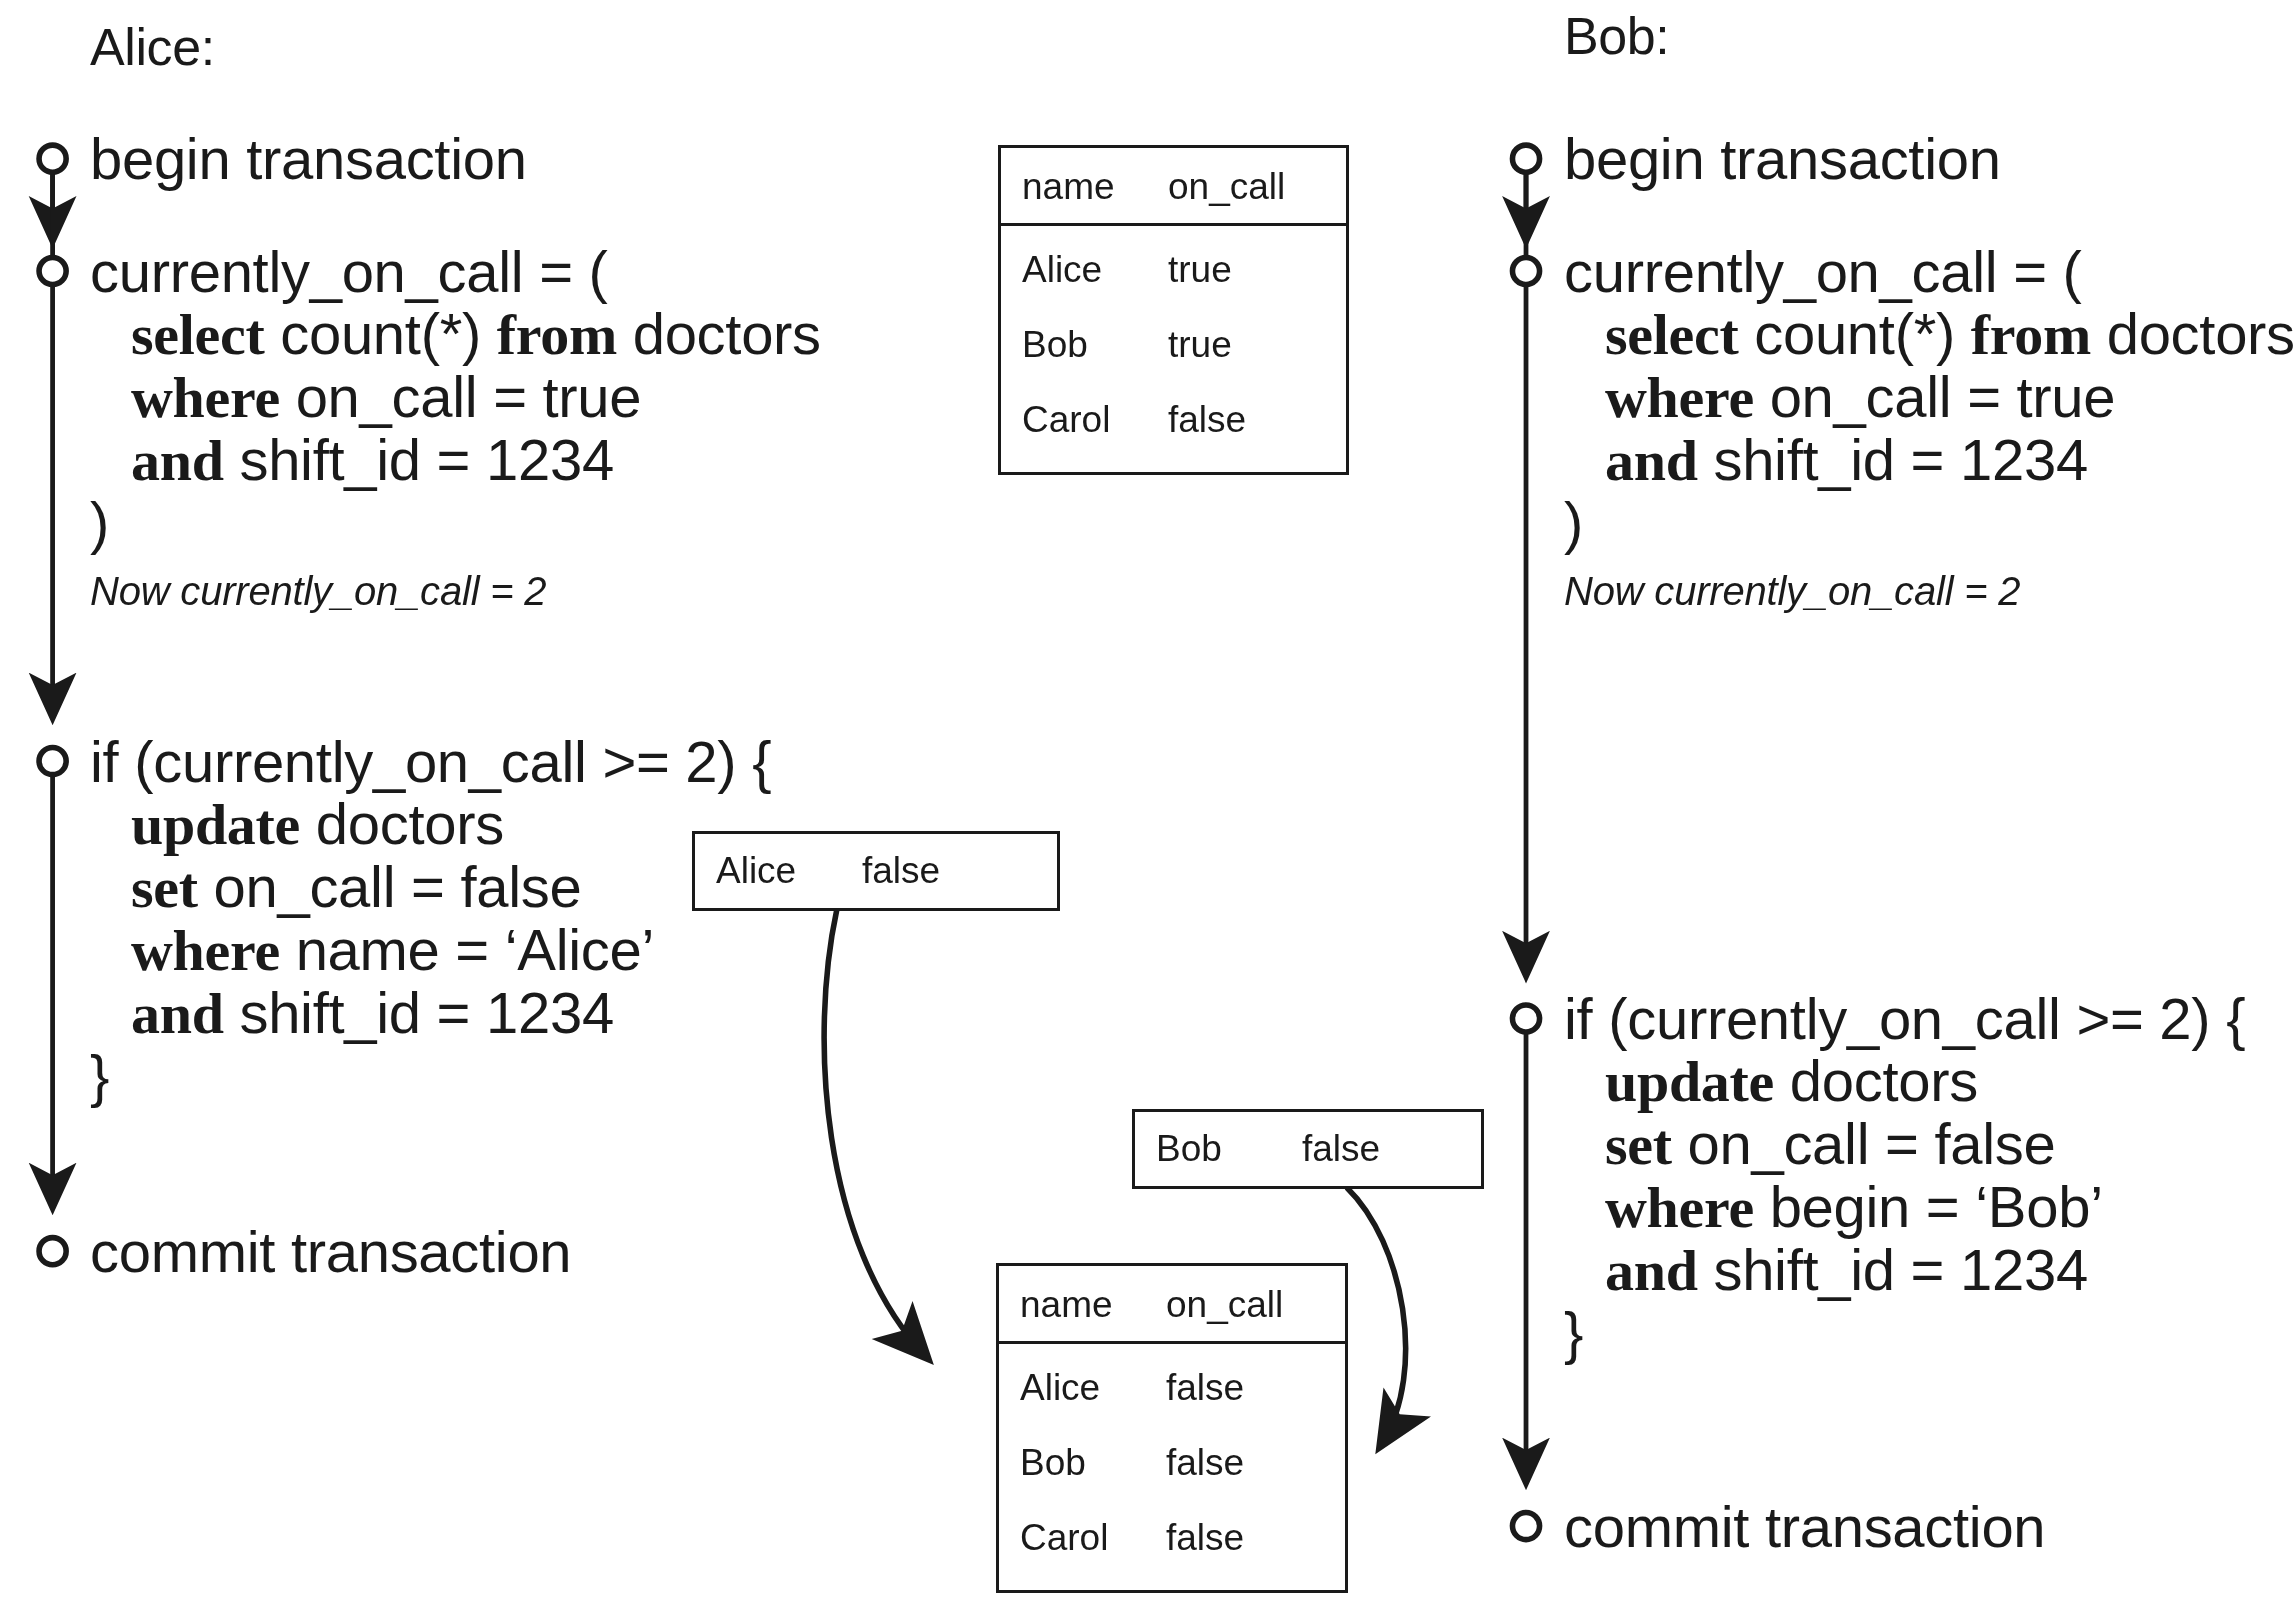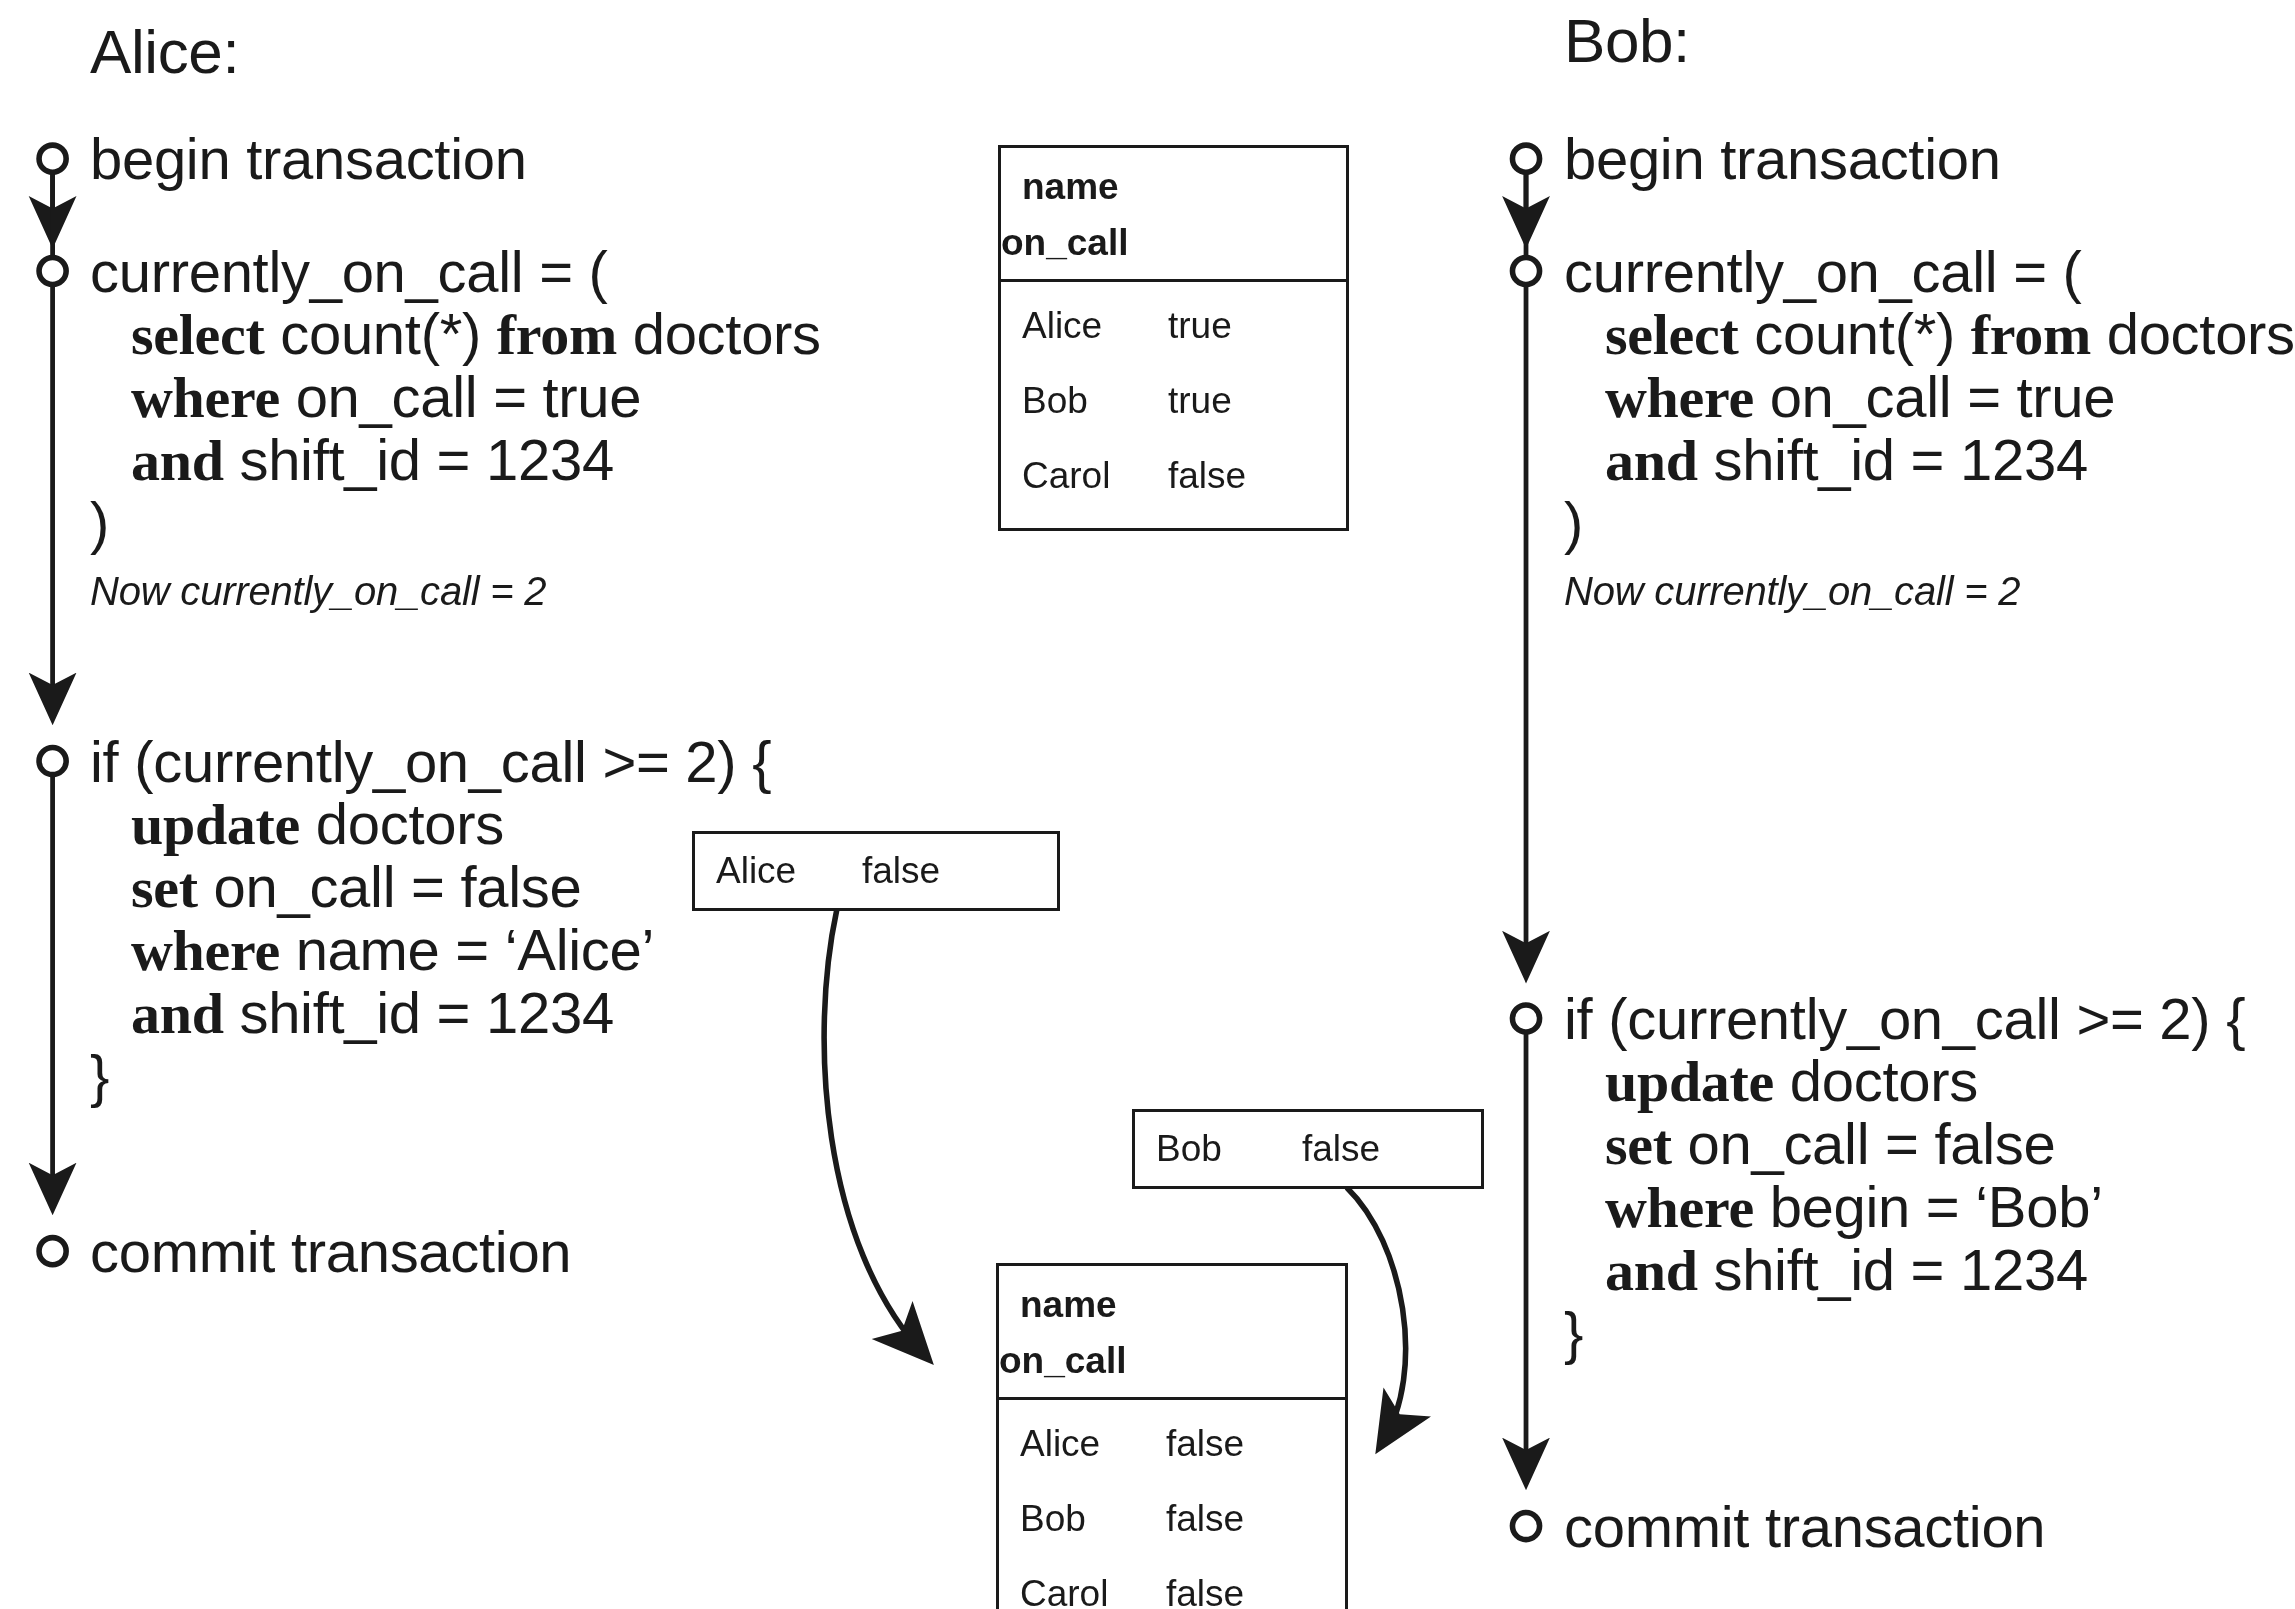--- a/index.html
+++ b/index.html
@@ -23,21 +23,21 @@
     left: 0;
     top: 0;
     width: 2295px;
     height: 1609px;
     pointer-events: none;
   }
 
   
   .participant-title {
     position: absolute;
-    font-size: 62px;
+    font-size: 52px;
     line-height: 1;
     letter-spacing: -0.4px;
     white-space: nowrap;
   }
   #alice-title { left: 90px; top: 21px; }
   #bob-title   { left: 1564px; top: 10px; }
 
   
   .step-text {
     position: absolute;
@@ -68,21 +68,21 @@
     border-bottom: 3.2px solid #1a1a1a;
     padding: 11px 0 8px 0;
   }
   .db-body { padding: 6.4px 0 14.3px 0; }
   .db-row {
     display: flex;
     font-size: 37px;
     line-height: 75px;
     white-space: nowrap;
   }
-  .db-head .db-row { font-weight: bold; line-height: 56px; flex-direction: column; }
+  .db-head .db-row { font-weight: normal; line-height: 56px; }
   .db-col-name { width: 167px; padding-left: 21px; box-sizing: border-box; }
   .db-col-val  { width: 167px; box-sizing: border-box; }
 
   
   .row-box {
     position: absolute;
     border: 3.2px solid #1a1a1a;
     background: #ffffff;
     box-sizing: border-box;
     display: flex;

